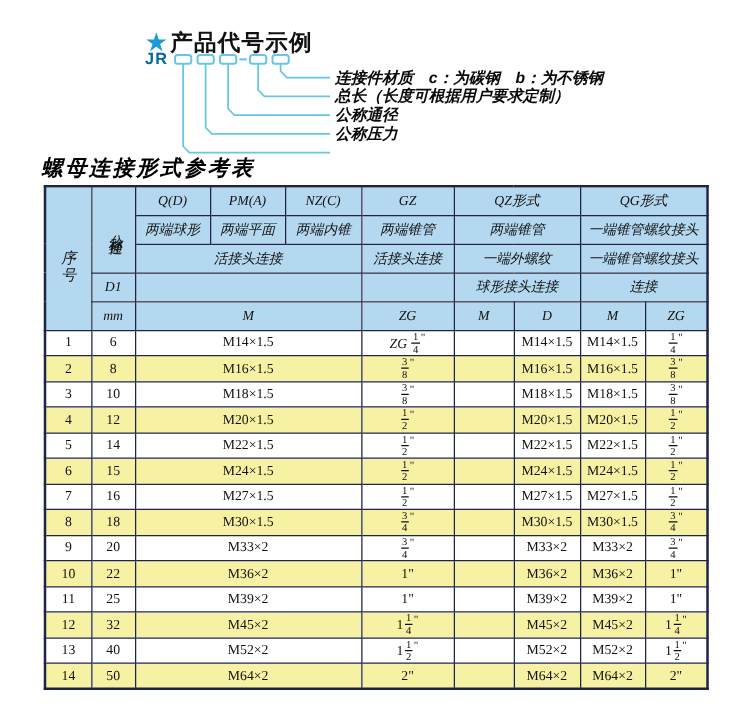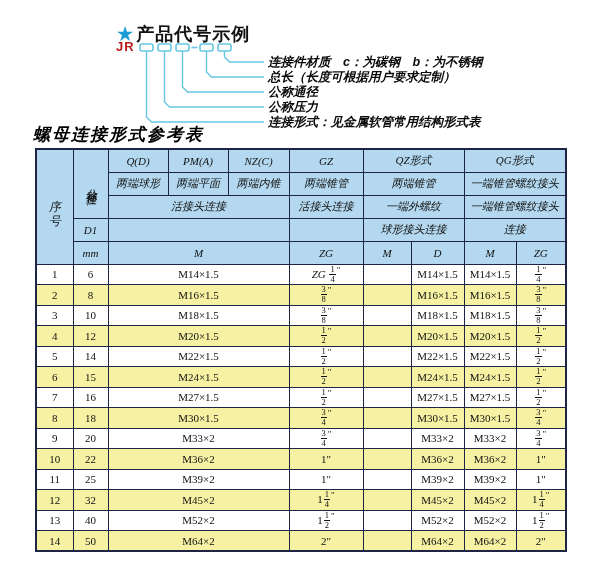--- a/index.html
+++ b/index.html
@@ -19,21 +19,21 @@
   .diagram{position:absolute;left:0;top:0;width:600px;height:140px;}
   .diagram svg{position:absolute;left:0;top:0;}
   .diag-title{
     position:absolute;left:117px;top:22px;
     font-family:"Liberation Sans", sans-serif;font-weight:700;font-size:18px;
     letter-spacing:1px;white-space:nowrap;
   }
   .diag-title .star{color:var(--star);margin-right:2px;}
   .code-prefix{
     position:absolute;left:116px;top:39px;
-    font-family:"Liberation Sans", sans-serif;font-weight:700;font-size:13px;color:#b91c1c;
+    font-family:"Liberation Sans", sans-serif;font-weight:700;font-size:13px;color:#0369a1;
     letter-spacing:1px;
     text-align:right;
   }
   .diag-label{
     position:absolute;left:268px;height:15px;line-height:15px;
     font-family:"Liberation Sans", sans-serif;font-weight:700;font-size:12.5px;
     white-space:nowrap;color:#0a0a0a;font-style:italic;
   }
   
   .table-title{
@@ -94,21 +94,20 @@
       <polyline points="164.5,51 164.5,102 169.5,107 264,107"></polyline>
       <polyline points="146.5,51 146.5,117 151.5,122 264,122"></polyline>
     </g>
   </svg>
   <div class="diag-title"><span class="star">★</span><span>产品代号示例</span></div>
   <div class="code-prefix">JR</div>
   <div class="diag-label" style="top:55px">连接件材质　c：为碳钢　b：为不锈钢</div>
   <div class="diag-label" style="top:70px">总长（长度可根据用户要求定制）</div>
   <div class="diag-label" style="top:85px">公称通径</div>
   <div class="diag-label" style="top:100px">公称压力</div>
-  <div class="diag-label" style="top:115px">连接形式：见金属软管常用结构形式表</div>
 </div>
 
 <div class="table-title">螺母连接形式参考表</div>
 
 <table class="ref">
   <colgroup>
     <col style="width:37px">
       <col style="width:35px">
     <col style="width:60px">
       <col style="width:60px">

